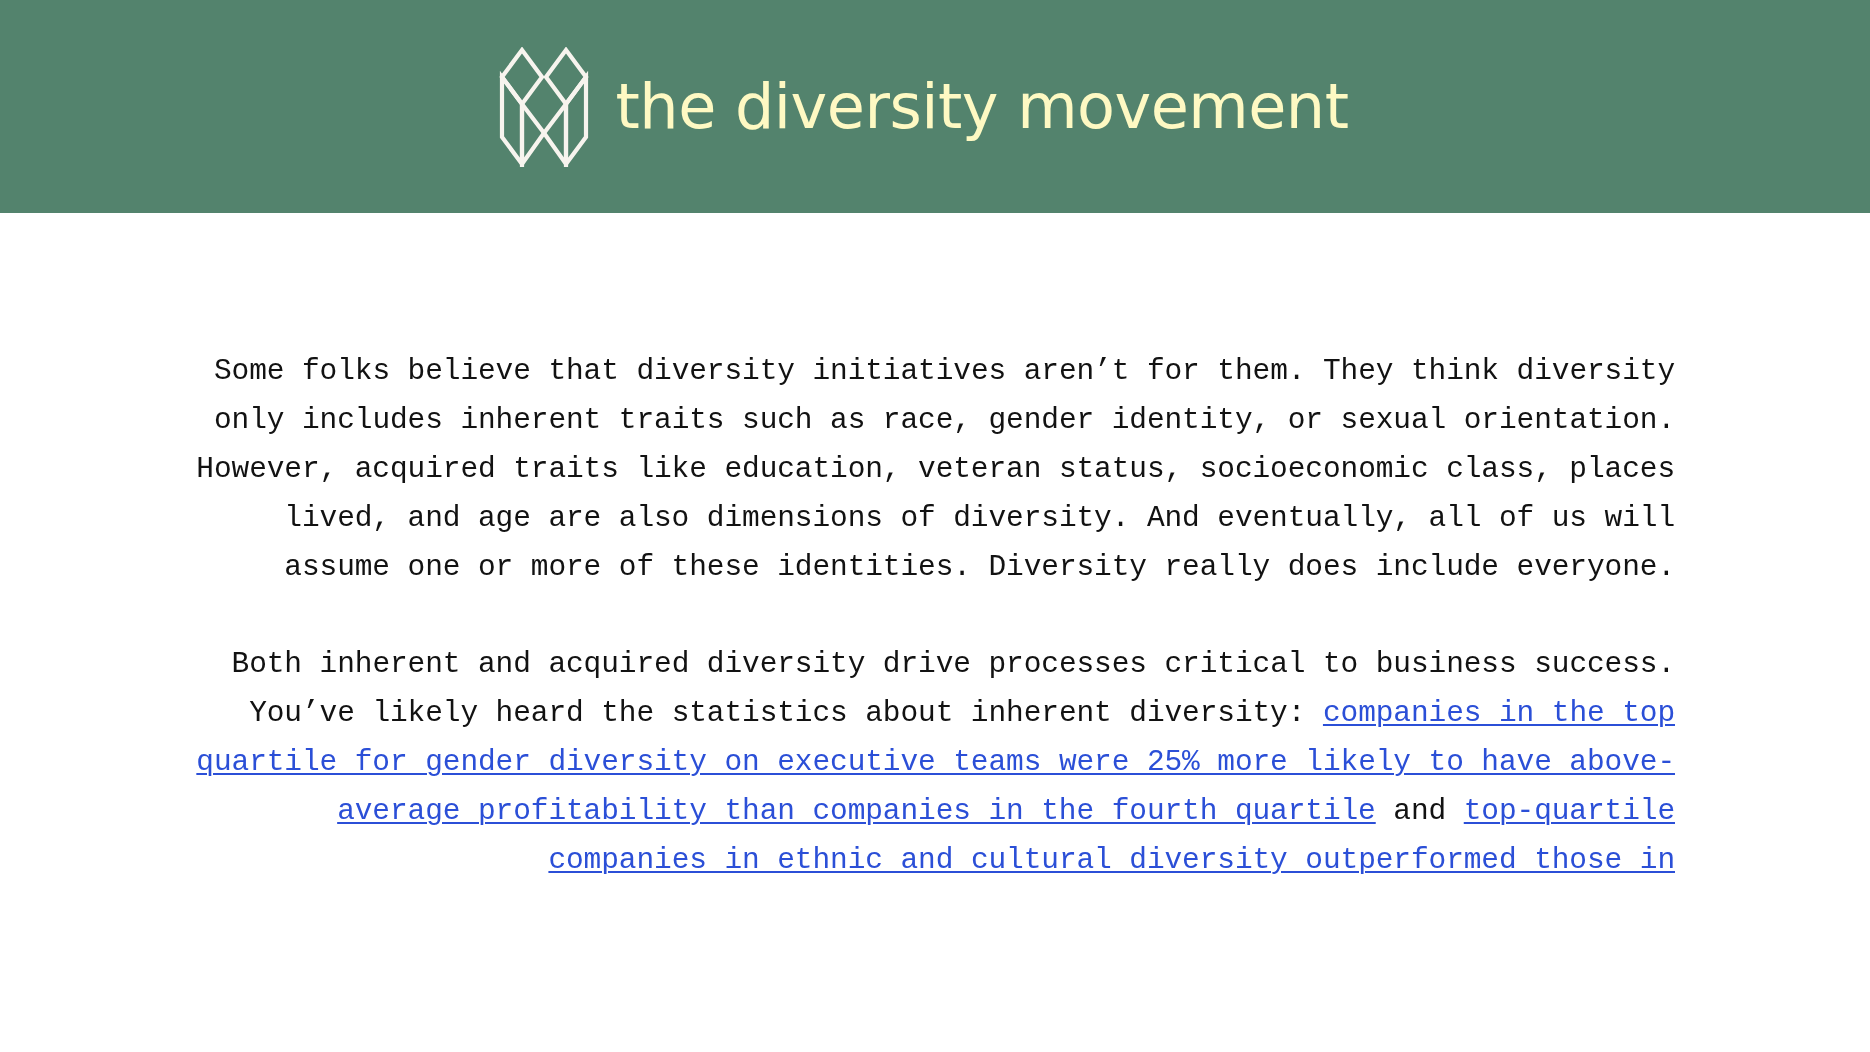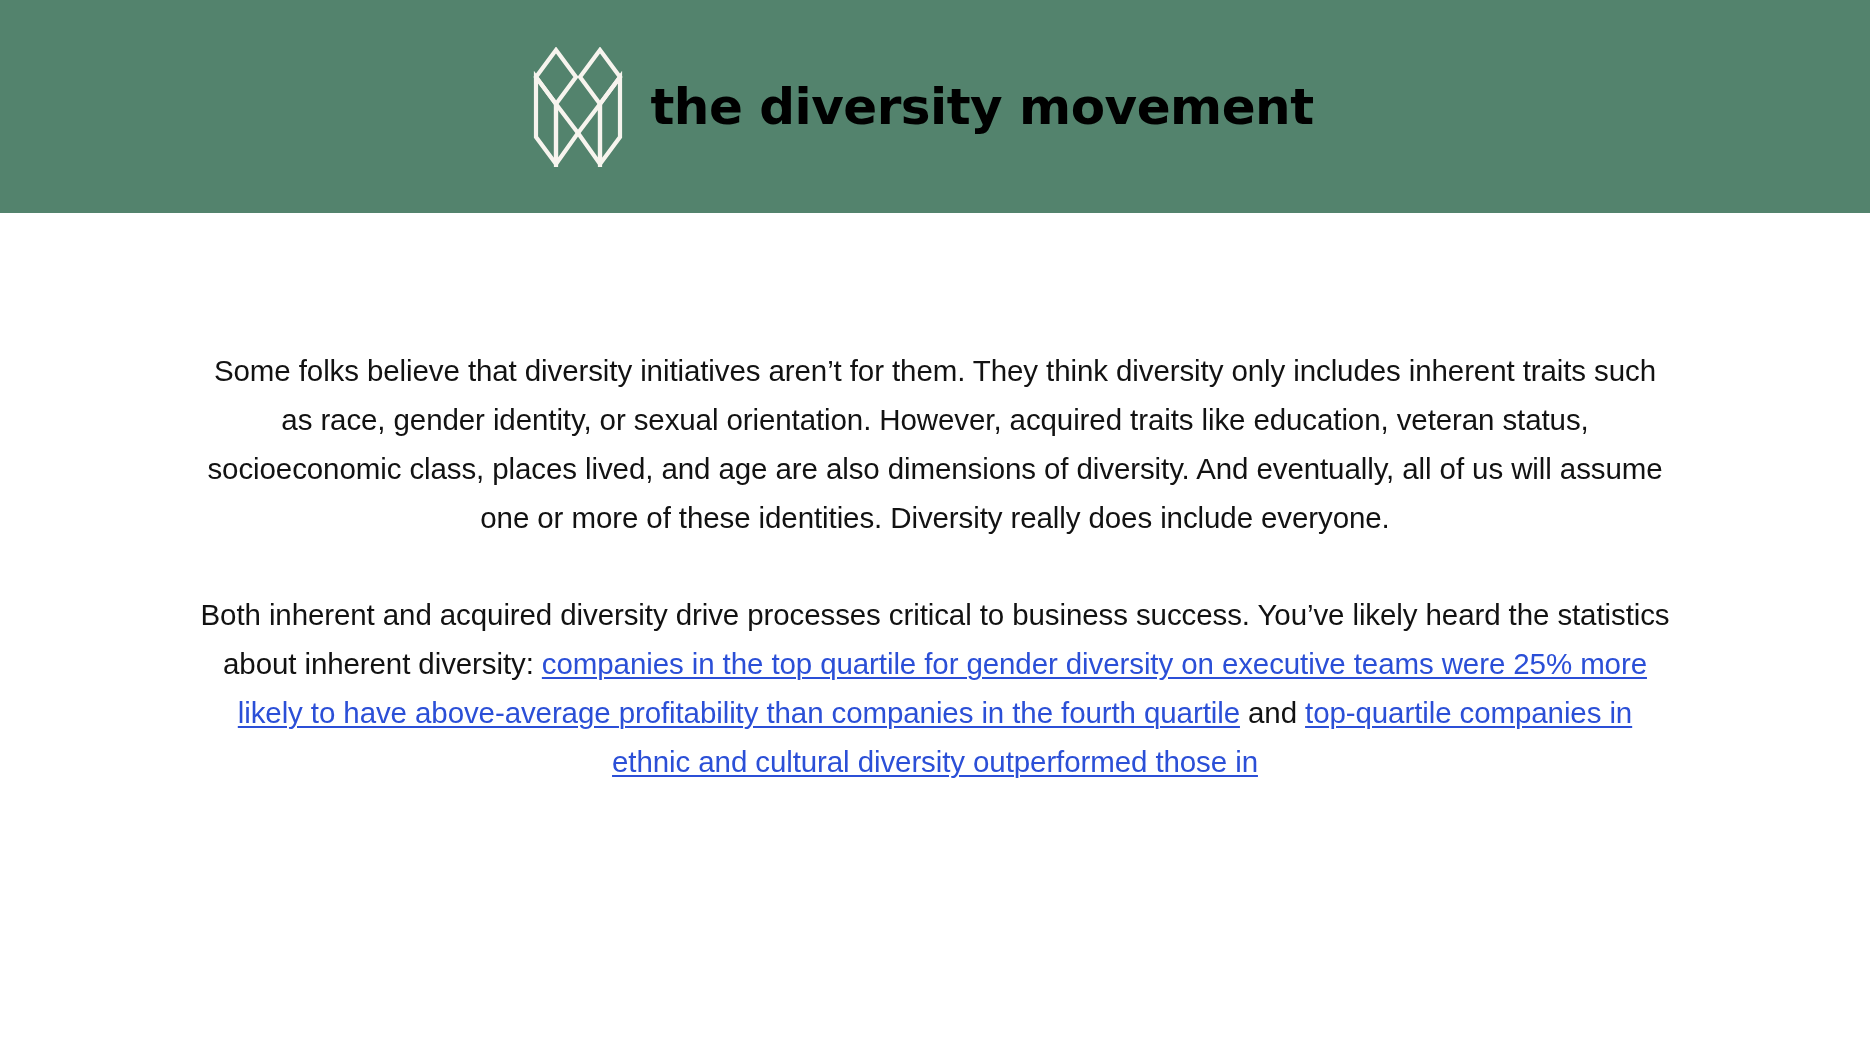--- a/index.html
+++ b/index.html
@@ -31,24 +31,24 @@
     gap: 26px;
     transform: translateX(-12px);
   }
   .brand-mark {
     width: 92px;
     height: 120px;
     flex: 0 0 auto;
     display: block;
   }
   .brand-wordmark {
-    color: #000000;
+    color: #fef9c3;
     font-family: "DejaVu Sans", sans-serif;
-    font-size: 50px;
-    font-weight: 700;
+    font-size: 62px;
+    font-weight: 400;
     letter-spacing: -0.5px;
     line-height: 1;
     white-space: nowrap;
   }
 
   
   .article {
     box-sizing: border-box;
     padding: 72px 195px 0 195px;
   }
@@ -62,26 +62,26 @@
     text-align: center;
     letter-spacing: -0.3px;
     padding: 0 18px;
   }
   .article-body {
     margin-top: 62px;
   }
   .para {
     margin: 0 0 48px 0;
     color: #121212;
-    font-family: Liberation Sans, sans-serif;
+    font-family: Liberation Mono, monospace;
     font-weight: 400;
     font-size: 29.5px;
     line-height: 1.66;
     letter-spacing: -0.1px;
-    text-align: center;
+    text-align: right;
   }
   .para:last-child { margin-bottom: 0; }
   .inline-link {
     color: #2B4FD7;
     text-decoration: underline;
     text-decoration-thickness: 2px;
     text-underline-offset: 3px;
     cursor: pointer;
   }
 </style>

